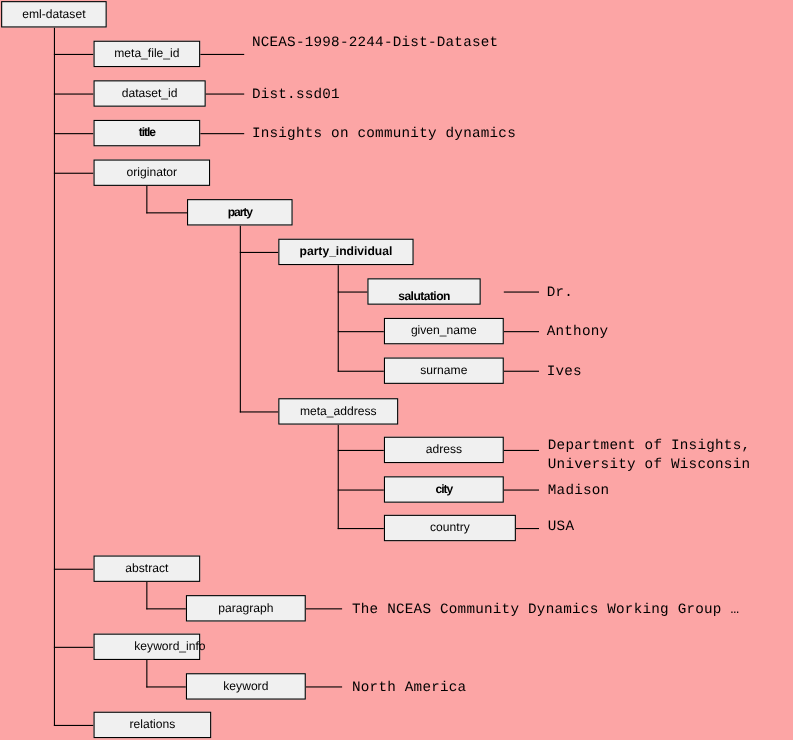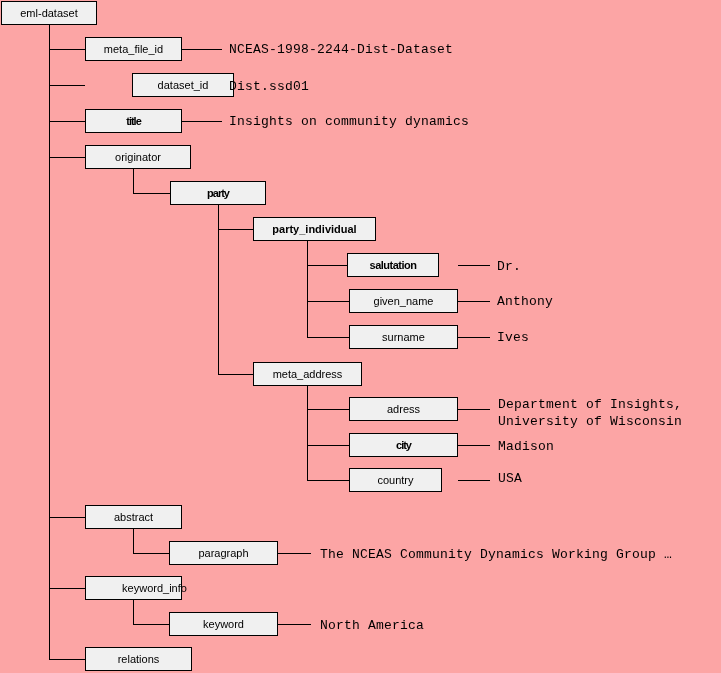--- a/index.html
+++ b/index.html
@@ -59,73 +59,73 @@
   <div class="hl" style="left:458px;top:480px;width:32px;"></div>
   <div class="hl" style="left:278px;top:553px;width:33px;"></div>
   <div class="hl" style="left:278px;top:624px;width:33px;"></div>
 
   <div class="box" style="left:1px;top:1px;width:96px;">
       <span>eml-dataset</span>
     </div>
   <div class="box" style="left:85px;top:37px;width:97px;">
       <span>meta_file_id</span>
     </div>
-  <div class="box" style="left:85px;top:73px;width:102px;margin-left:47px;">
+  <div class="box" style="left:85px;top:73px;width:102px;">
       <span>dataset_id</span>
     </div>
   <div class="box" style="left:85px;top:109px;width:97px;">
       <span class="sq">title</span>
     </div>
   <div class="box" style="left:85px;top:145px;width:106px;">
       <span>originator</span>
     </div>
   <div class="box" style="left:170px;top:181px;width:96px;">
       <span class="sq">party</span>
     </div>
   <div class="box" style="left:253px;top:217px;width:123px;font-weight:bold;">
       <span>party_individual</span>
     </div>
-  <div class="box" style="left:347px;top:253px;width:92px;">
+  <div class="box" style="left:334px;top:253px;width:103px;align-items:flex-end;">
       <span class="sq2">salutation</span>
     </div>
   <div class="box" style="left:349px;top:289px;width:109px;">
       <span>given_name</span>
     </div>
   <div class="box" style="left:349px;top:325px;width:109px;">
       <span>surname</span>
     </div>
   <div class="box" style="left:253px;top:362px;width:109px;">
       <span>meta_address</span>
     </div>
   <div class="box" style="left:349px;top:397px;width:109px;">
       <span>adress</span>
     </div>
   <div class="box" style="left:349px;top:433px;width:109px;">
       <span class="sq">city</span>
     </div>
-  <div class="box" style="left:349px;top:468px;width:93px;">
+  <div class="box" style="left:349px;top:468px;width:120px;">
       <span>country</span>
     </div>
   <div class="box" style="left:85px;top:505px;width:97px;">
       <span>abstract</span>
     </div>
   <div class="box" style="left:169px;top:541px;width:109px;">
       <span>paragraph</span>
     </div>
   <div class="box" style="left:85px;top:576px;width:97px;padding-left:42px;">
       <span>keyword_info</span>
     </div>
   <div class="box" style="left:169px;top:612px;width:109px;">
       <span>keyword</span>
     </div>
   <div class="box" style="left:85px;top:647px;width:107px;">
       <span>relations</span>
     </div>
 
-  <div class="val" style="left:229px;top:49px;">NCEAS-1998-2244-Dist-Dataset</div>
+  <div class="val" style="left:229px;top:38px;">NCEAS-1998-2244-Dist-Dataset</div>
   <div class="val" style="left:229px;top:86px;">Dist.ssd01</div>
   <div class="val" style="left:229px;top:121px;">Insights on community dynamics</div>
   <div class="val" style="left:497px;top:266px;">Dr.</div>
   <div class="val" style="left:497px;top:301px;">Anthony</div>
   <div class="val" style="left:497px;top:337px;">Ives</div>
   <div class="val" style="left:498px;top:413px;">Department of Insights,
 University of Wisconsin</div>
   <div class="val" style="left:498px;top:446px;">Madison</div>
   <div class="val" style="left:498px;top:478px;">USA</div>
   <div class="val" style="left:320px;top:554px;">The NCEAS Community Dynamics Working Group …</div>

